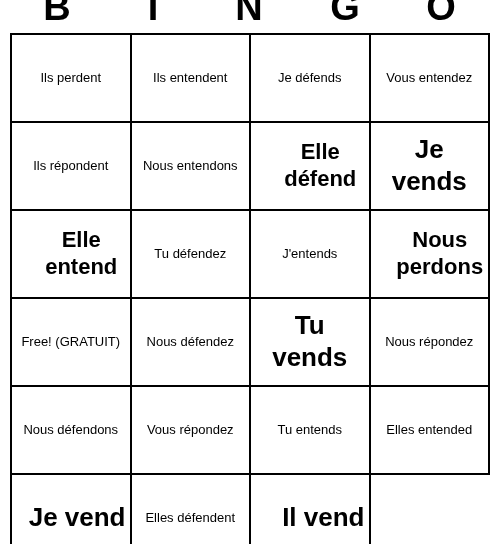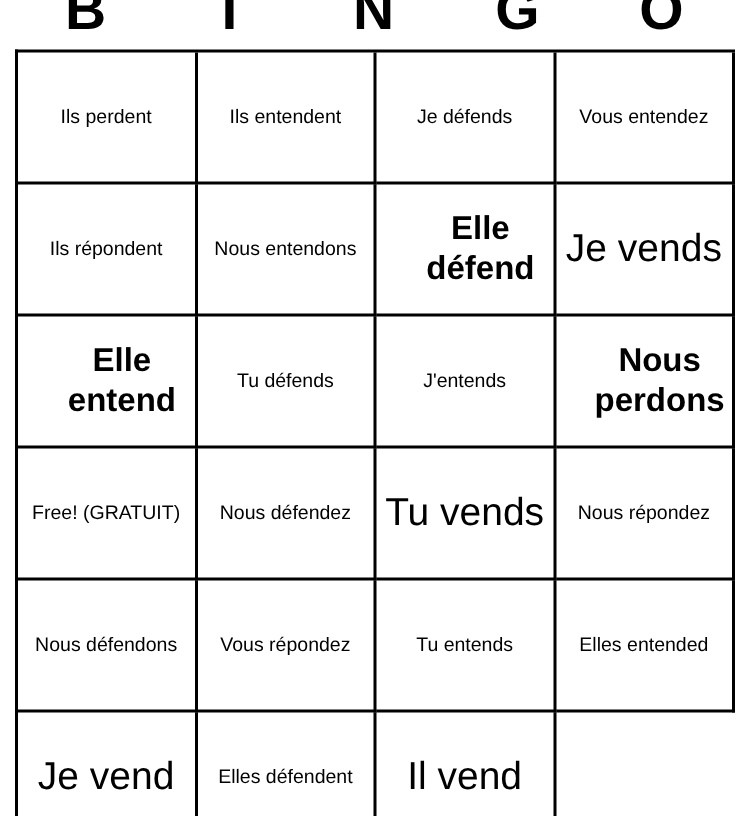--- a/index.html
+++ b/index.html
@@ -49,21 +49,22 @@
       font-size: 13px;
       line-height: 1.2;
     }
     .cell.large-text {
       font-size: 22px;
       font-weight: bold;
       padding-left: 25px;
     }
     .cell.xlarge-text {
       font-size: 26px;
-      font-weight: normal;
+      font-weight: bold;
+      justify-content: flex-end;
     }
   </style>
 </head>
 <body>
 
 <div class="bingo-container">
   <div class="bingo-header">
   <div class="header-cell">B</div>
       <div class="header-cell">I</div>
       <div class="header-cell">N</div>
@@ -92,21 +93,21 @@
       <div class="cell large-text">
         <span>Elle défend</span>
       </div>
       <div class="cell xlarge-text">
         <span>Je vends</span>
       </div>
       <div class="cell large-text">
         <span>Elle entend</span>
       </div>
       <div class="cell">
-        <span>Tu défends</span>
+        <span>Tu défendez</span>
       </div>
       <div class="cell">
         <span>J'entends</span>
       </div>
       <div class="cell large-text">
         <span>Nous perdons</span>
       </div>
       <div class="cell">
         <span>Free! (GRATUIT)</span>
       </div>

